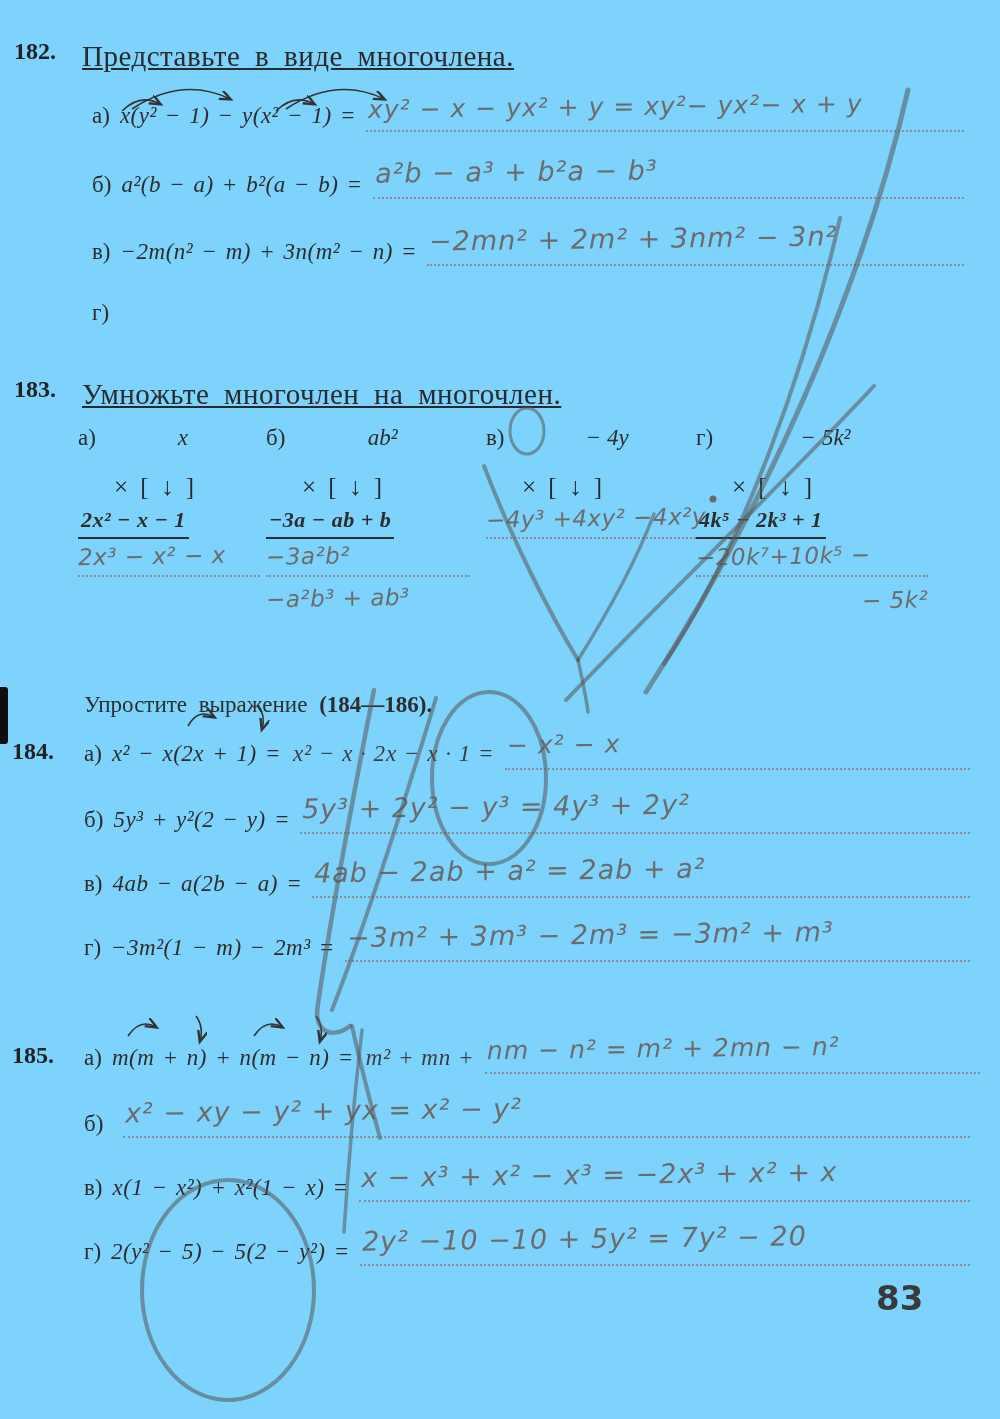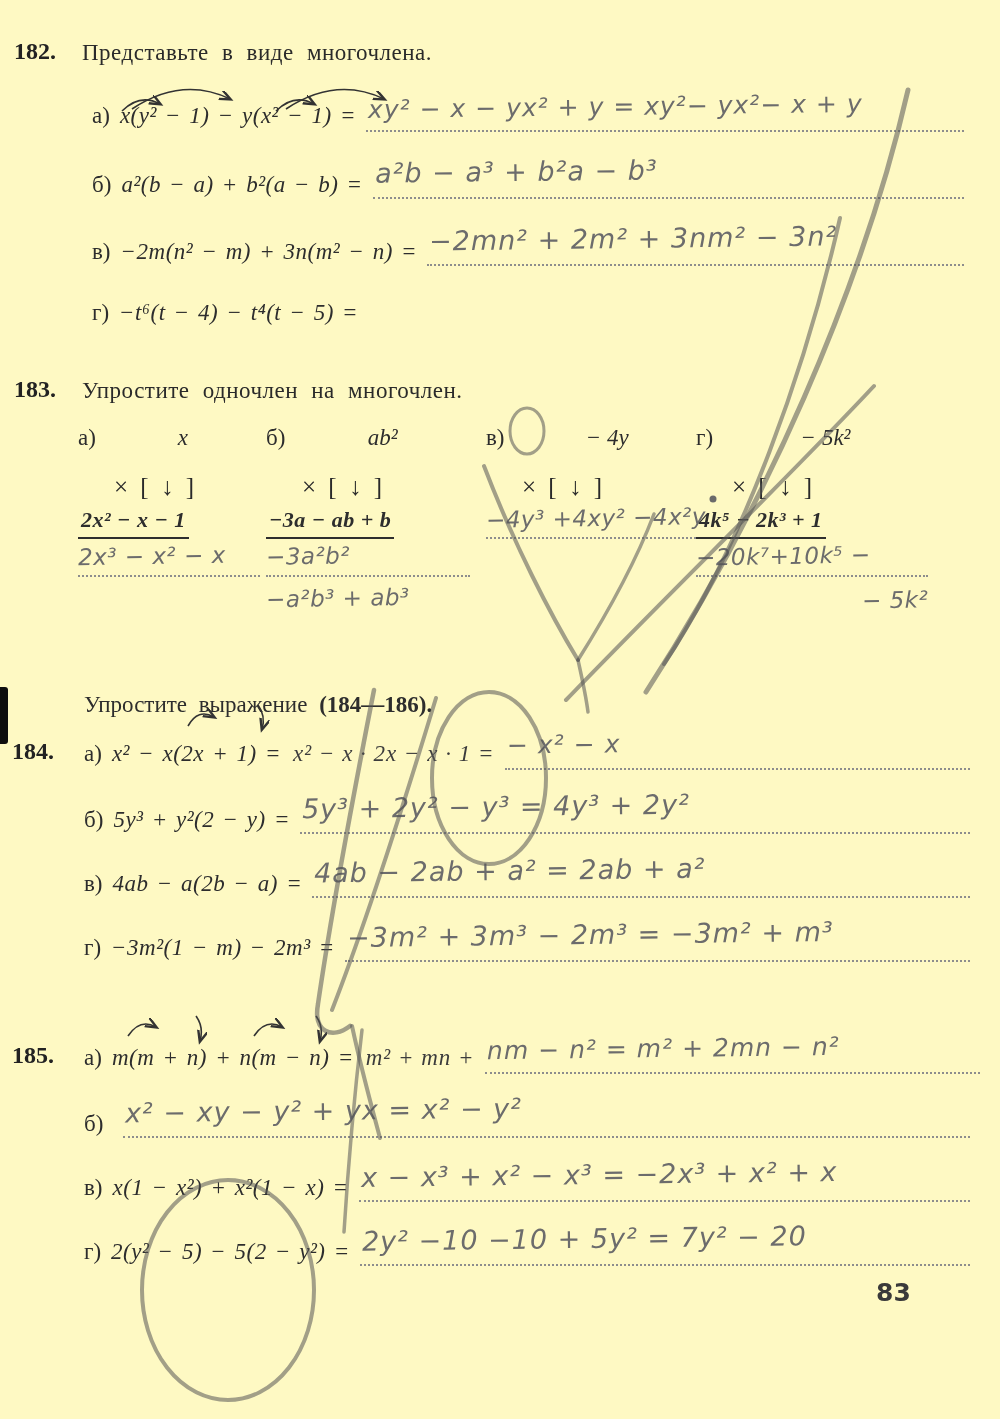--- a/index.html
+++ b/index.html
@@ -1,26 +1,26 @@
 <!DOCTYPE html>
 <html><head>
 <meta charset="utf-8">
 <style>
   html,body{margin:0;padding:0;background:#e9e9e7;}
   .page{
     position:relative;
     width:1000px;height:1419px;
-    background:#fef9c3;
+    background:#7dd3fc;
     overflow:hidden;
     font-family:"Liberation Serif","DejaVu Serif",serif;
     color:#2d2d2d;
   }
   .abs{position:absolute;}
   .tasknum{font-weight:bold;font-size:24px;color:#222;}
-  .tasktitle{font-size:23px;color:#2a2a2a;word-spacing:7px;letter-spacing:.5px;}
+  .tasktitle{font-size:29px;color:#2a2a2a;word-spacing:7px;letter-spacing:.5px;text-decoration:underline;}
   .row{position:absolute;display:flex;align-items:baseline;white-space:nowrap;}
   .lbl{font-size:23px;margin-right:10px;}
   .expr{font-style:italic;font-size:23px;letter-spacing:.5px;word-spacing:2px;}
   .work{font-style:italic;font-size:23px;color:#3c3c3c;margin-left:12px;letter-spacing:1px;}
   .ansline{flex:1;min-width:40px;margin-left:10px;border-bottom:2px dotted #8d8d8d;position:relative;height:30px;overflow:visible;}
   .hw{
     font-family:"DejaVu Sans",sans-serif;font-style:italic;
     color:#6c6c6c;font-size:25px;white-space:nowrap;
     display:inline-block;position:relative;top:-8px;left:2px;
     transform:rotate(-0.7deg);letter-spacing:1px;
@@ -32,21 +32,21 @@
   .colhead{display:flex;align-items:baseline;}
   .mono{font-style:italic;font-size:23px;margin:0 auto;}
   .op{font-size:25px;letter-spacing:3px;margin-top:22px;margin-left:36px;color:#2a2a2a;}
   .poly{display:inline-block;font-style:italic;font-weight:bold;font-size:22px;
         border-bottom:2px solid #2e2e2e;padding:0 3px 4px 3px;margin-top:6px;letter-spacing:.5px;}
   .ansdots{border-bottom:2px dotted #8d8d8d;margin-top:4px;height:32px;position:relative;}
   .hw2{font-family:"DejaVu Sans",sans-serif;font-style:italic;color:#6c6c6c;font-size:23px;
        white-space:nowrap;display:inline-block;transform:rotate(-1deg);letter-spacing:.5px;}
   .subhead{font-size:23px;word-spacing:6px;}
   .subrange{font-weight:bold;}
-  .pagenum{font-family:"DejaVu Sans",sans-serif;font-weight:bold;font-size:25px;color:#3a3a3a;}
+  .pagenum{font-family:"DejaVu Sans",sans-serif;font-weight:bold;font-size:34px;color:#3a3a3a;}
   .binding{position:absolute;left:0;top:687px;width:8px;height:57px;background:#0e0e0e;border-radius:0 3px 3px 0;}
   svg.overlay{position:absolute;left:0;top:0;pointer-events:none;}
 </style>
 </head>
 <body>
 
 <div class="page">
 
   <div class="binding"></div>
 
@@ -66,25 +66,24 @@
   </div>
 
   <div class="row" style="left:92px;top:234px;right:36px;">
     <span class="lbl">в)</span>
     <span class="expr">−2m(n² − m) + 3n(m² − n) =</span>
     <span class="ansline"><span class="hw med">−2mn² + 2m²  + 3nm² − 3n²</span></span>
   </div>
 
   <div class="row" style="left:92px;top:300px;right:36px;">
     <span class="lbl">г)</span>
-    <span class="expr">−t⁶(t − 4) − t⁴(t − 5) =</span>
   </div>
 
   <span class="abs tasknum" style="left:14px;top:376px;">183.</span>
-  <span class="abs tasktitle" style="left:82px;top:378px;">Упростите одночлен на многочлен.</span>
+  <span class="abs tasktitle" style="left:82px;top:378px;">Умножьте многочлен на многочлен.</span>
 
   <div class="mcol" style="left:78px;top:425px;width:182px;">
     <div class="colhead">
       <span class="lbl">а)</span>
       <span class="mono">x</span>
     </div>
     <div class="op">× [ ↓ ]</div>
     <div><span class="poly">2x² − x − 1</span></div>
     <div class="ansdots"><span class="hw2">2x³ − x² − x</span></div>
   </div>

